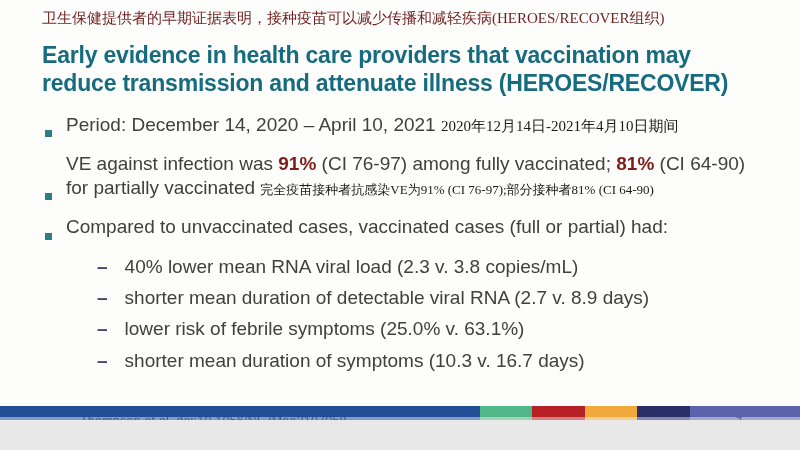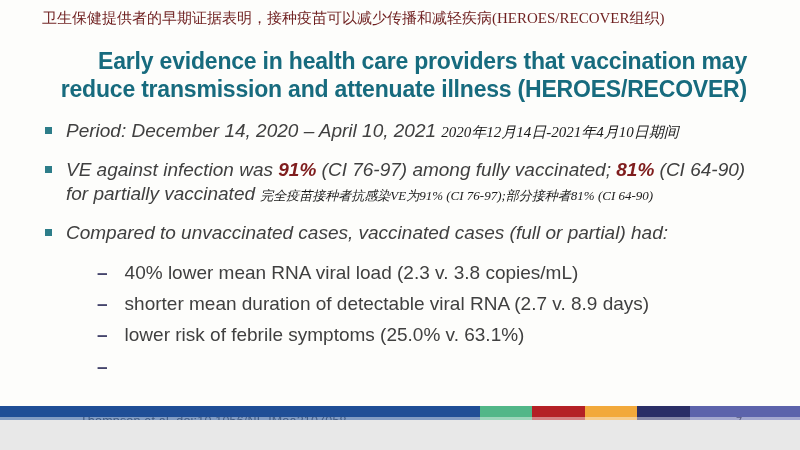--- a/index.html
+++ b/index.html
@@ -13,33 +13,32 @@
   }
   .content{padding:9px 38px 0 42px;}
 
   .title-zh{
     font-family:"Liberation Serif","DejaVu Serif",serif;
     font-size:15px;line-height:1.3;
     color:#6e1f1f;
     white-space:nowrap;
   }
   .title-en{
-    margin-top:18px;
+    margin-top:12px;
     font-size:23px;font-weight:bold;line-height:1.24;
     color:#176b7e;
     letter-spacing:-0.2px;
     max-width:705px;
-    text-align:right;
   }
 
   .bullet-list{margin:15px 0 0 0;padding:0;list-style:none;}
   .bullet-item{
-    display:flex;align-items:flex-start;
+    display:flex;align-items:flex-end;
     margin-bottom:15px;
-    color:#404040;font-size:19px;line-height:1.28;font-style:italic;
+    color:#404040;font-size:19px;line-height:1.28;
   }
   .bullet-square{
     flex:0 0 auto;
     width:7px;height:7px;margin:8px 14px 0 3px;
     background:#2d7d89;
   }
   .bullet-text{max-width:715px;}
   .bold-stat{font-weight:bold;color:#7f1d1d;}
   .inline-zh{
     font-family:"Liberation Serif","DejaVu Serif",serif;
@@ -121,20 +120,21 @@
       <li class="sub-item">
         <span class="sub-dash">–</span>
         <span>shorter mean duration of detectable viral RNA (2.7 v. 8.9 days)</span>
       </li>
       <li class="sub-item">
         <span class="sub-dash">–</span>
         <span>lower risk of febrile symptoms (25.0% v. 63.1%)</span>
       </li>
       <li class="sub-item">
         <span class="sub-dash">–</span>
+        <span>shorter mean duration of symptoms (10.3 v. 16.7 days)</span>
       </li>
     </ul>
 
   </div>
 
   <div class="citation">Thompson et al. doi:10.1056/NEJMoa2107058</div>
   <div class="page-number">7</div>
 
   <div class="bottom-bar-light">
     <div class="bar-seg" style="background-color: rgb(31, 78, 150); width: 480px;"></div>

